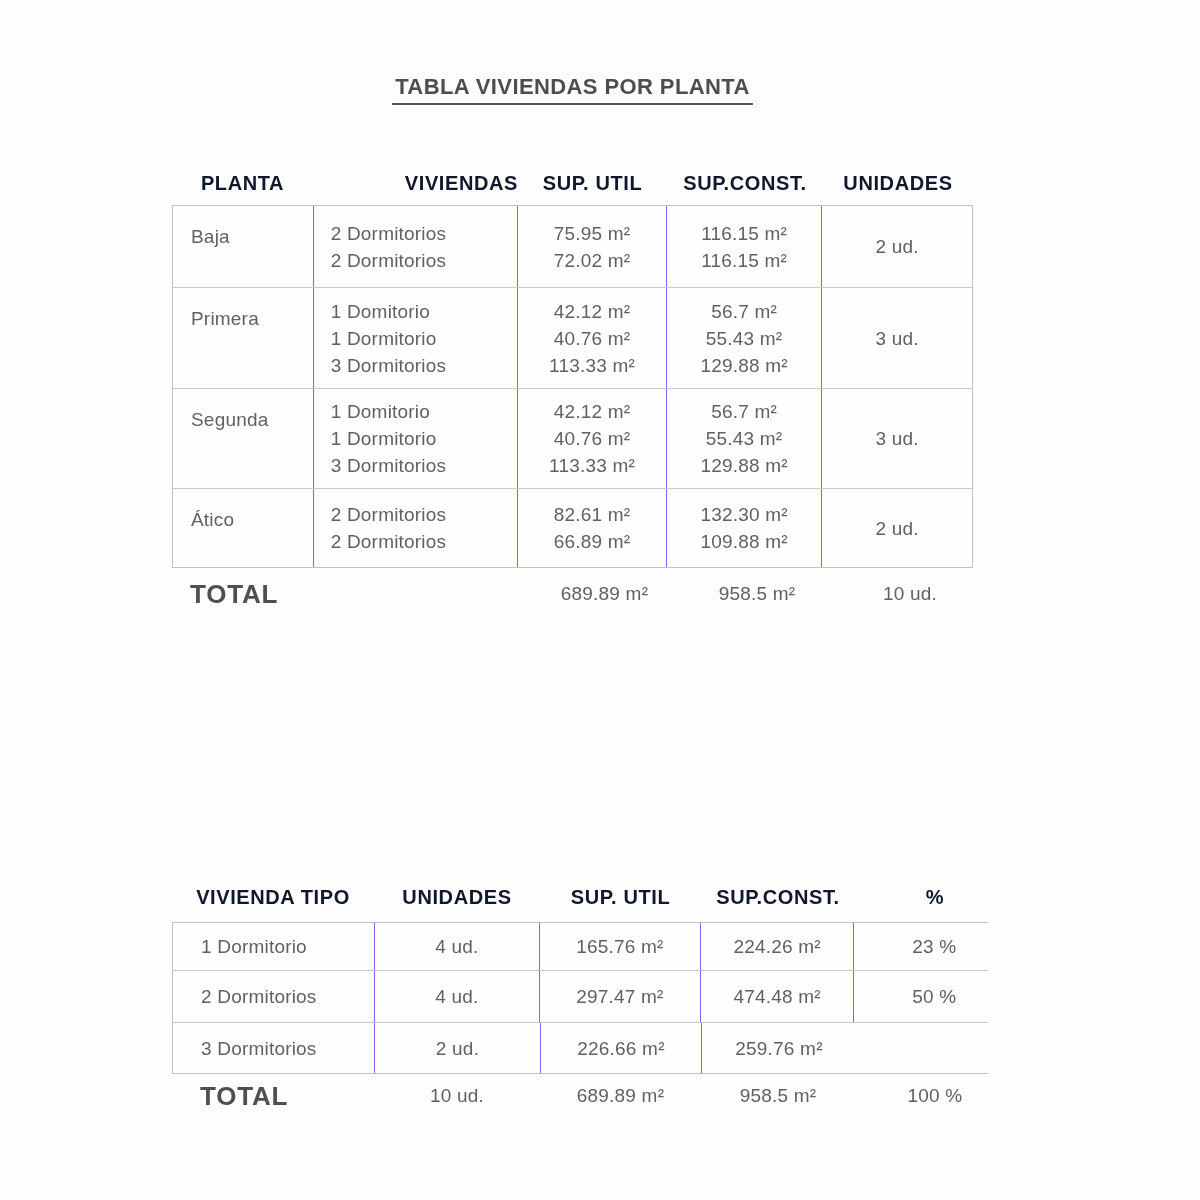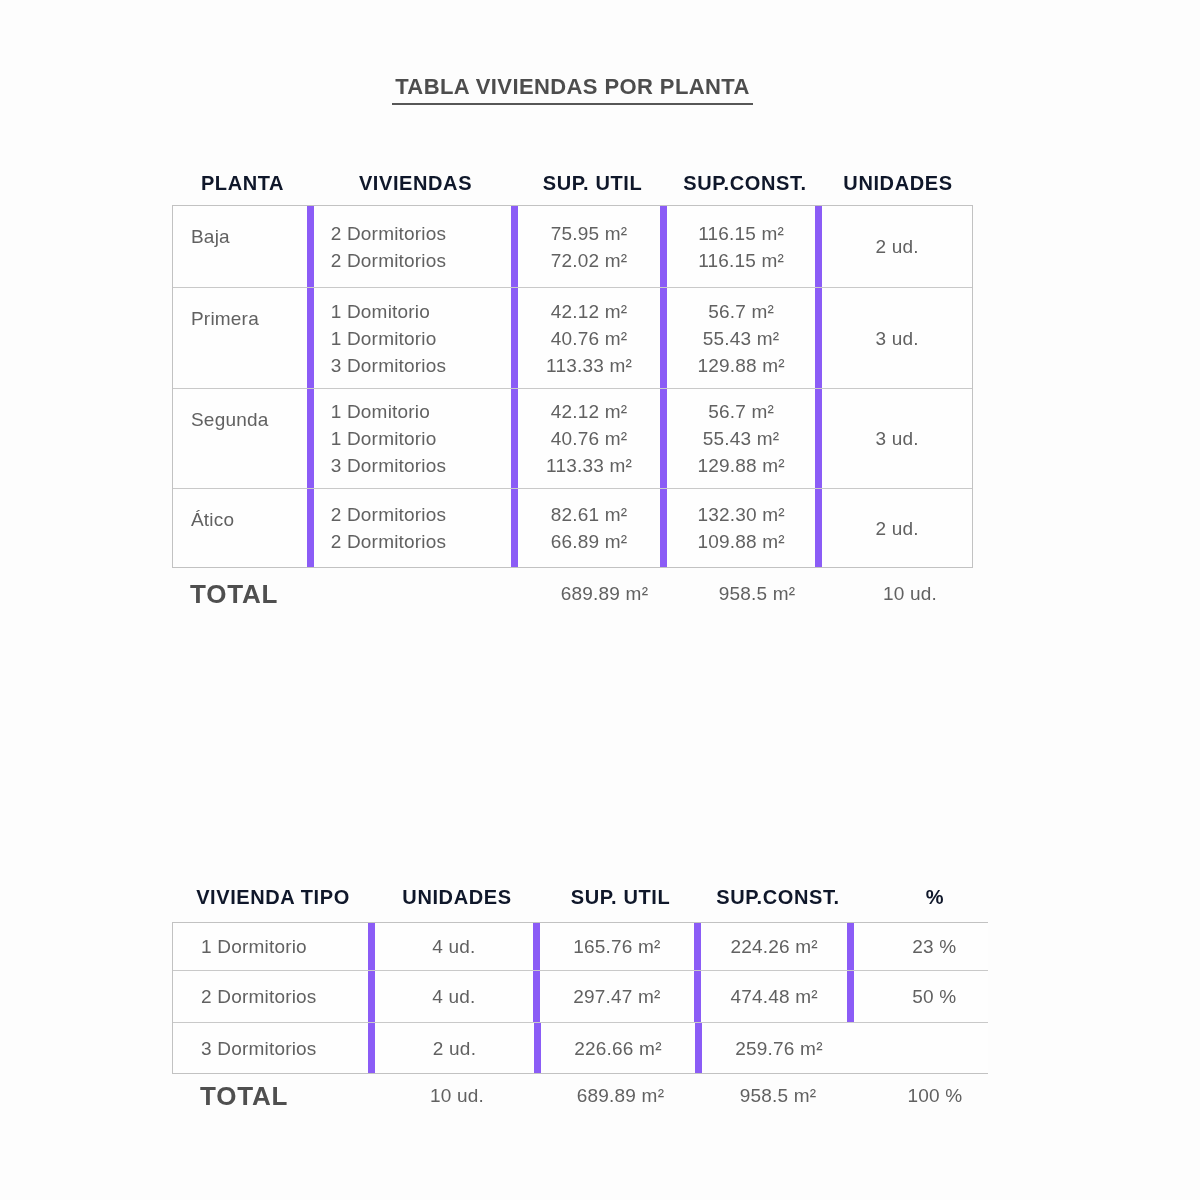--- a/index.html
+++ b/index.html
@@ -24,31 +24,31 @@
   }
 
   
   .hdr-row{position:absolute;display:flex;height:28px;line-height:28px;
     font-weight:bold;font-size:20px;color:#0f172a;letter-spacing:0.6px;}
   .hdr-row.t1{left:172px;top:169px;width:801px;}
   .hdr-row.t2{left:172px;top:883px;width:843px;}
   .hdr-cell{text-align:center;}
 
   
-  .w1a{width:141px;} .w1b{width:205px;} .w1c{width:149px;} .w1d{width:156px;} .w1e{width:150px;}
+  .w1a{width:141px;} .w1b{width:205px;text-align:right;} .w1c{width:149px;} .w1d{width:156px;} .w1e{width:150px;}
   
   .w2a{width:202px;} .w2b{width:166px;} .w2c{width:161px;} .w2d{width:154px;} .w2e{width:160px;}
 
   
   .grid{position:absolute;border:1px solid #c2c2c2;background:#fefefe;box-sizing:border-box;}
   .grid.t1{left:172px;top:205px;width:801px;}
   .grid.t2{left:172px;top:922px;width:843px;}
   .grow{display:flex;border-bottom:1px solid #c9c9c9;box-sizing:border-box;}
   .grow:last-child{border-bottom:none;}
-  .cell{box-sizing:border-box;border-right:7px solid #8b5cf6;
+  .cell{box-sizing:border-box;border-right:1px solid #8b5cf6;
     font-size:19px;letter-spacing:0.2px;white-space:pre-line;line-height:27px;}
   .cell:last-child{border-right:none;}
   .cell.top-left{padding:17px 0 0 18px;}
   .cell.mid-left{display:flex;align-items:center;padding-left:17px;text-align:left;}
   .cell.center{display:flex;align-items:center;justify-content:center;text-align:center;}
   .grid.t2 .cell.mid-left{padding-left:28px;}
 
   
   .r-baja{height:82px;} .r-primera{height:101px;} .r-segunda{height:100px;} .r-atico{height:78px;}
   

